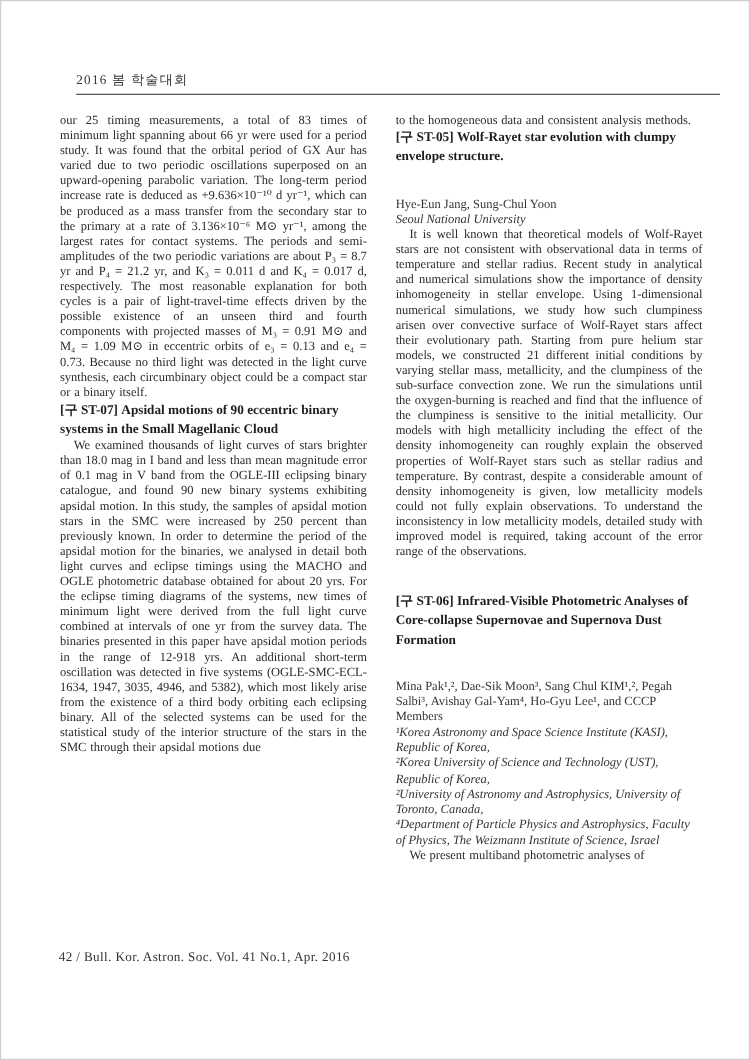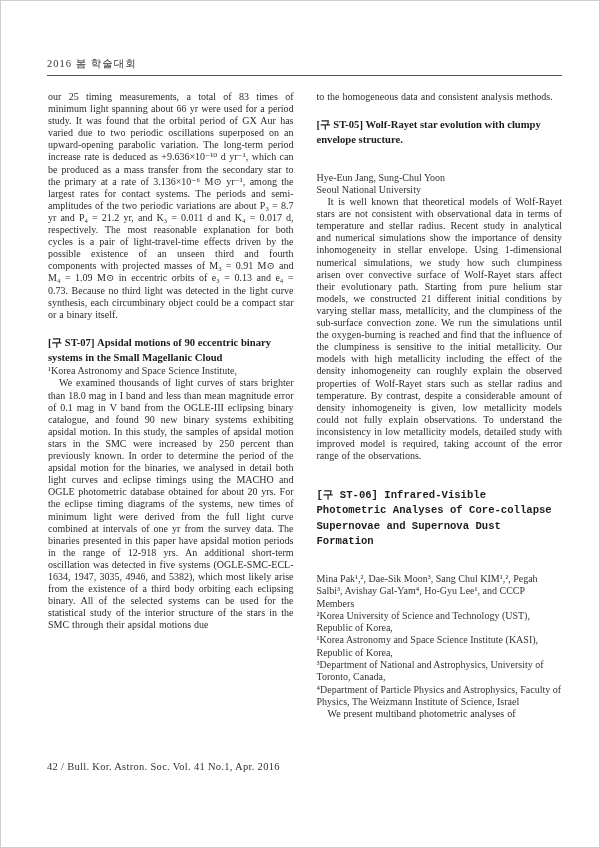--- a/index.html
+++ b/index.html
@@ -10,21 +10,21 @@
     margin: 0 auto;
     background: #ffffff;
     border: 1px solid #cfcfcf;
     box-sizing: border-box;
     font-family: "Liberation Serif", "DejaVu Serif", serif;
     color: #2a2a2a;
     overflow: hidden;
   }
   .page-header {
     position: absolute;
-    left: 46px;
+    left: 60px;
     top: 56px;
     width: 515px;
     font-size: 10.5px;
     letter-spacing: 1px;
     color: #333;
     padding-bottom: 4px;
     border-bottom: 1.5px solid #555;
   }
   .columns {
     position: absolute;
@@ -40,40 +40,40 @@
     line-height: 12.1px;
     text-align: justify;
     color: #2a2a2a;
     word-spacing: 0.5px;
   }
   .section-heading {
     font-size: 10.6px;
     line-height: 15.2px;
     font-weight: bold;
     color: #1d1d1d;
-    margin-top: 14px;
     text-align: left;
   }
   .authors {
     font-size: 10px;
     line-height: 12.3px;
     margin-top: 24px;
     color: #333;
     text-align: left;
   }
   .affiliations {
     font-size: 10px;
     line-height: 12.3px;
+    font-style: italic;
     color: #333;
     text-align: left;
   }
   .abstract {
     text-indent: 11px;
   }
-  .big-gap { margin-top: 26px; font-family: Liberation Mono, monospace; }
+  .big-gap { margin-top: 26px; }
   .page-footer {
     position: absolute;
     left: 46px;
     top: 760px;
     width: 515px;
     font-size: 10.5px;
     color: #333;
     letter-spacing: 0.3px;
   }
 </style>
@@ -88,21 +88,20 @@
 
   <div class="columns">
 
     <div class="col">
       <div class="body-text">our 25 timing measurements, a total of 83 times of minimum light spanning about 66 yr were used for a period study. It was found that the orbital period of GX Aur has varied due to two periodic oscillations superposed on an upward-opening parabolic variation. The long-term period increase rate is deduced as +9.636×10⁻¹⁰ d yr⁻¹, which can be produced as a mass transfer from the secondary star to the primary at a rate of 3.136×10⁻⁶ M⊙ yr⁻¹, among the largest rates for contact systems. The periods and semi-amplitudes of the two periodic variations are about P₃ = 8.7 yr and P₄ = 21.2 yr, and K₃ = 0.011 d and K₄ = 0.017 d, respectively. The most reasonable explanation for both cycles is a pair of light-travel-time effects driven by the possible existence of an unseen third and fourth components with projected masses of M₃ = 0.91 M⊙ and M₄ = 1.09 M⊙ in eccentric orbits of e₃ = 0.13 and e₄ = 0.73. Because no third light was detected in the light curve synthesis, each circumbinary object could be a compact star or a binary itself.</div>
 
       <div class="section-heading">[구 ST-07] Apsidal motions of 90 eccentric binary systems in the Small Magellanic Cloud</div>
 
 
       <div class="affiliations">
-        <div>¹Korea Astronomy and Space Science Institute,</div>
       </div>
 
       <div class="body-text abstract">We examined thousands of light curves of stars brighter than 18.0 mag in I band and less than mean magnitude error of 0.1 mag in V band from the OGLE-III eclipsing binary catalogue, and found 90 new binary systems exhibiting apsidal motion. In this study, the samples of apsidal motion stars in the SMC were increased by 250 percent than previously known. In order to determine the period of the apsidal motion for the binaries, we analysed in detail both light curves and eclipse timings using the MACHO and OGLE photometric database obtained for about 20 yrs. For the eclipse timing diagrams of the systems, new times of minimum light were derived from the full light curve combined at intervals of one yr from the survey data. The binaries presented in this paper have apsidal motion periods in the range of 12-918 yrs. An additional short-term oscillation was detected in five systems (OGLE-SMC-ECL-1634, 1947, 3035, 4946, and 5382), which most likely arise from the existence of a third body orbiting each eclipsing binary. All of the selected systems can be used for the statistical study of the interior structure of the stars in the SMC through their apsidal motions due</div>
     </div>
 
     <div class="col">
       <div class="body-text">to the homogeneous data and consistent analysis methods.</div>
 
       <div class="section-heading">[구 ST-05] Wolf-Rayet star evolution with clumpy envelope structure.</div>
 
@@ -112,23 +111,23 @@
         <div>Seoul National University</div>
       </div>
 
       <div class="body-text abstract">It is well known that theoretical models of Wolf-Rayet stars are not consistent with observational data in terms of temperature and stellar radius. Recent study in analytical and numerical simulations show the importance of density inhomogeneity in stellar envelope. Using 1-dimensional numerical simulations, we study how such clumpiness arisen over convective surface of Wolf-Rayet stars affect their evolutionary path. Starting from pure helium star models, we constructed 21 different initial conditions by varying stellar mass, metallicity, and the clumpiness of the sub-surface convection zone. We run the simulations until the oxygen-burning is reached and find that the influence of the clumpiness is sensitive to the initial metallicity. Our models with high metallicity including the effect of the density inhomogeneity can roughly explain the observed properties of Wolf-Rayet stars such as stellar radius and temperature. By contrast, despite a considerable amount of density inhomogeneity is given, low metallicity models could not fully explain observations. To understand the inconsistency in low metallicity models, detailed study with improved model is required, taking account of the error range of the observations.</div>
 
       <div class="section-heading big-gap">[구 ST-06] Infrared-Visible Photometric Analyses of Core-collapse Supernovae and Supernova Dust Formation</div>
 
       <div class="authors">Mina Pak¹,², Dae-Sik Moon³, Sang Chul KIM¹,², Pegah Salbi³, Avishay Gal-Yam⁴, Ho-Gyu Lee¹, and CCCP Members</div>
 
       <div class="affiliations">
+        <div>¹Korea Astronomy and Space Science Institute (KASI), Republic of Korea,</div>
         <div>²Korea University of Science and Technology (UST), Republic of Korea,</div>
-        <div>¹Korea Astronomy and Space Science Institute (KASI), Republic of Korea,</div>
-        <div>³Department of National and Astrophysics, University of Toronto, Canada,</div>
+        <div>²University of Astronomy and Astrophysics, University of Toronto, Canada,</div>
         <div>⁴Department of Particle Physics and Astrophysics, Faculty of Physics, The Weizmann Institute of Science, Israel</div>
       </div>
 
       <div class="body-text abstract">We present multiband photometric analyses of</div>
     </div>
 
   </div>
 
   <div class="page-footer">
     <span>42 / Bull. Kor. Astron. Soc. Vol. 41 No.1, Apr. 2016</span>

